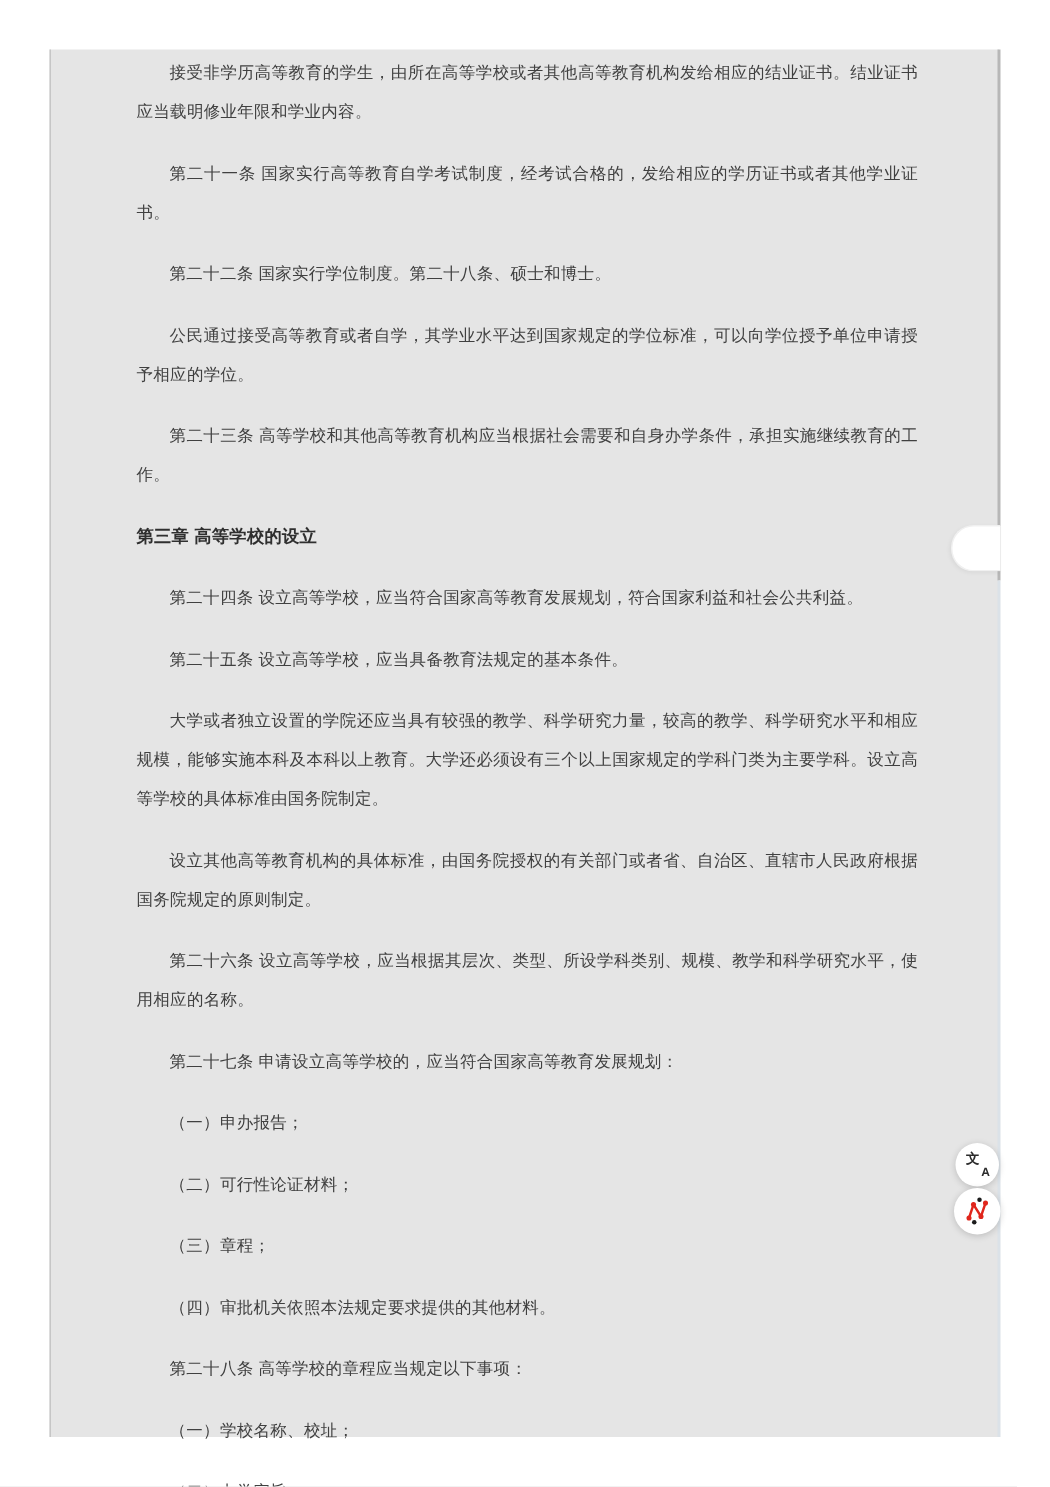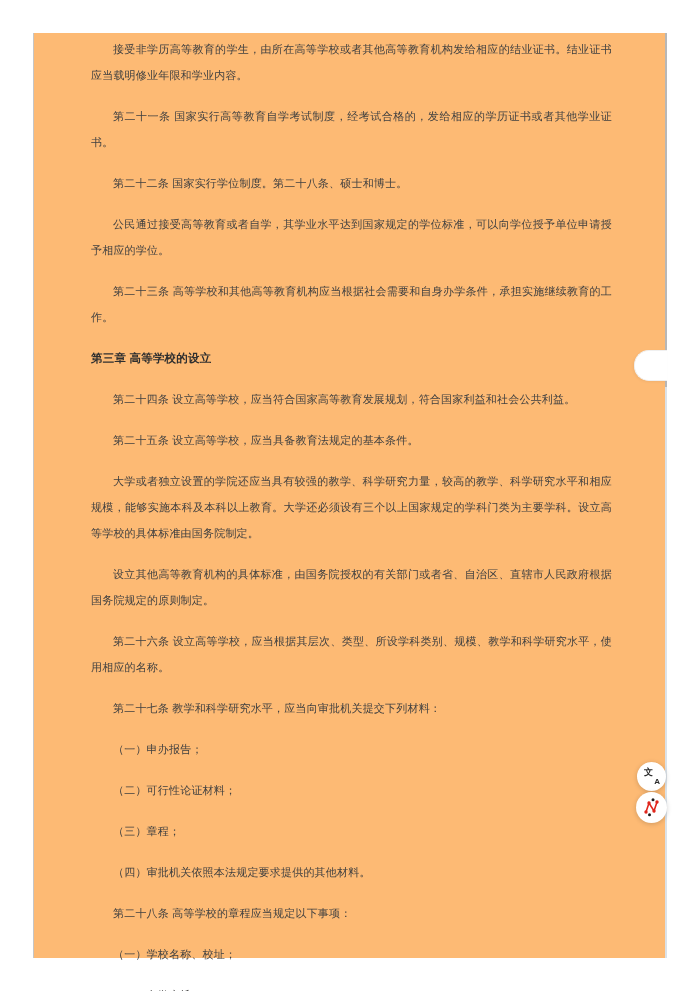--- a/index.html
+++ b/index.html
@@ -3,21 +3,21 @@
 <meta charset="utf-8">
 <style>
   html,body{margin:0;padding:0;}
   body{
     width:700px;height:991px;background:#ffffff;position:relative;overflow:hidden;
     font-family:"Liberation Sans","DejaVu Sans",sans-serif;
   }
   
   .page-card{
     position:absolute;left:33px;top:33px;width:633px;height:925px;
-    background:#fdba74;
+    background:#e5e5e5;
     border-left:1px solid #c6c6c6;
     box-sizing:border-box;
     padding:3px 54px 0 57px;
   }
   .doc-body p{
     margin:0 0 15px 0;
     font-size:11px;
     line-height:26px;
     color:#404040;
     text-indent:2em;
@@ -70,21 +70,21 @@
       <p>第二十一条 国家实行高等教育自学考试制度，经考试合格的，发给相应的学历证书或者其他学业证书。</p>
       <p>第二十二条 国家实行学位制度。第二十八条、硕士和博士。</p>
       <p>公民通过接受高等教育或者自学，其学业水平达到国家规定的学位标准，可以向学位授予单位申请授予相应的学位。</p>
       <p>第二十三条 高等学校和其他高等教育机构应当根据社会需要和自身办学条件，承担实施继续教育的工作。</p>
       <p class="chapter">第三章 高等学校的设立</p>
       <p>第二十四条 设立高等学校，应当符合国家高等教育发展规划，符合国家利益和社会公共利益。</p>
       <p>第二十五条 设立高等学校，应当具备教育法规定的基本条件。</p>
       <p>大学或者独立设置的学院还应当具有较强的教学、科学研究力量，较高的教学、科学研究水平和相应规模，能够实施本科及本科以上教育。大学还必须设有三个以上国家规定的学科门类为主要学科。设立高等学校的具体标准由国务院制定。</p>
       <p>设立其他高等教育机构的具体标准，由国务院授权的有关部门或者省、自治区、直辖市人民政府根据国务院规定的原则制定。</p>
       <p>第二十六条 设立高等学校，应当根据其层次、类型、所设学科类别、规模、教学和科学研究水平，使用相应的名称。</p>
-      <p>第二十七条 教学和科学研究水平，应当向审批机关提交下列材料：</p>
+      <p>第二十七条 申请设立高等学校的，应当符合国家高等教育发展规划：</p>
       <p>（一）申办报告；</p>
       <p>（二）可行性论证材料；</p>
       <p>（三）章程；</p>
       <p>（四）审批机关依照本法规定要求提供的其他材料。</p>
       <p>第二十八条 高等学校的章程应当规定以下事项：</p>
       <p>（一）学校名称、校址；</p>
       <p>（二）办学宗旨；</p>
     </div>
 </div>
 

